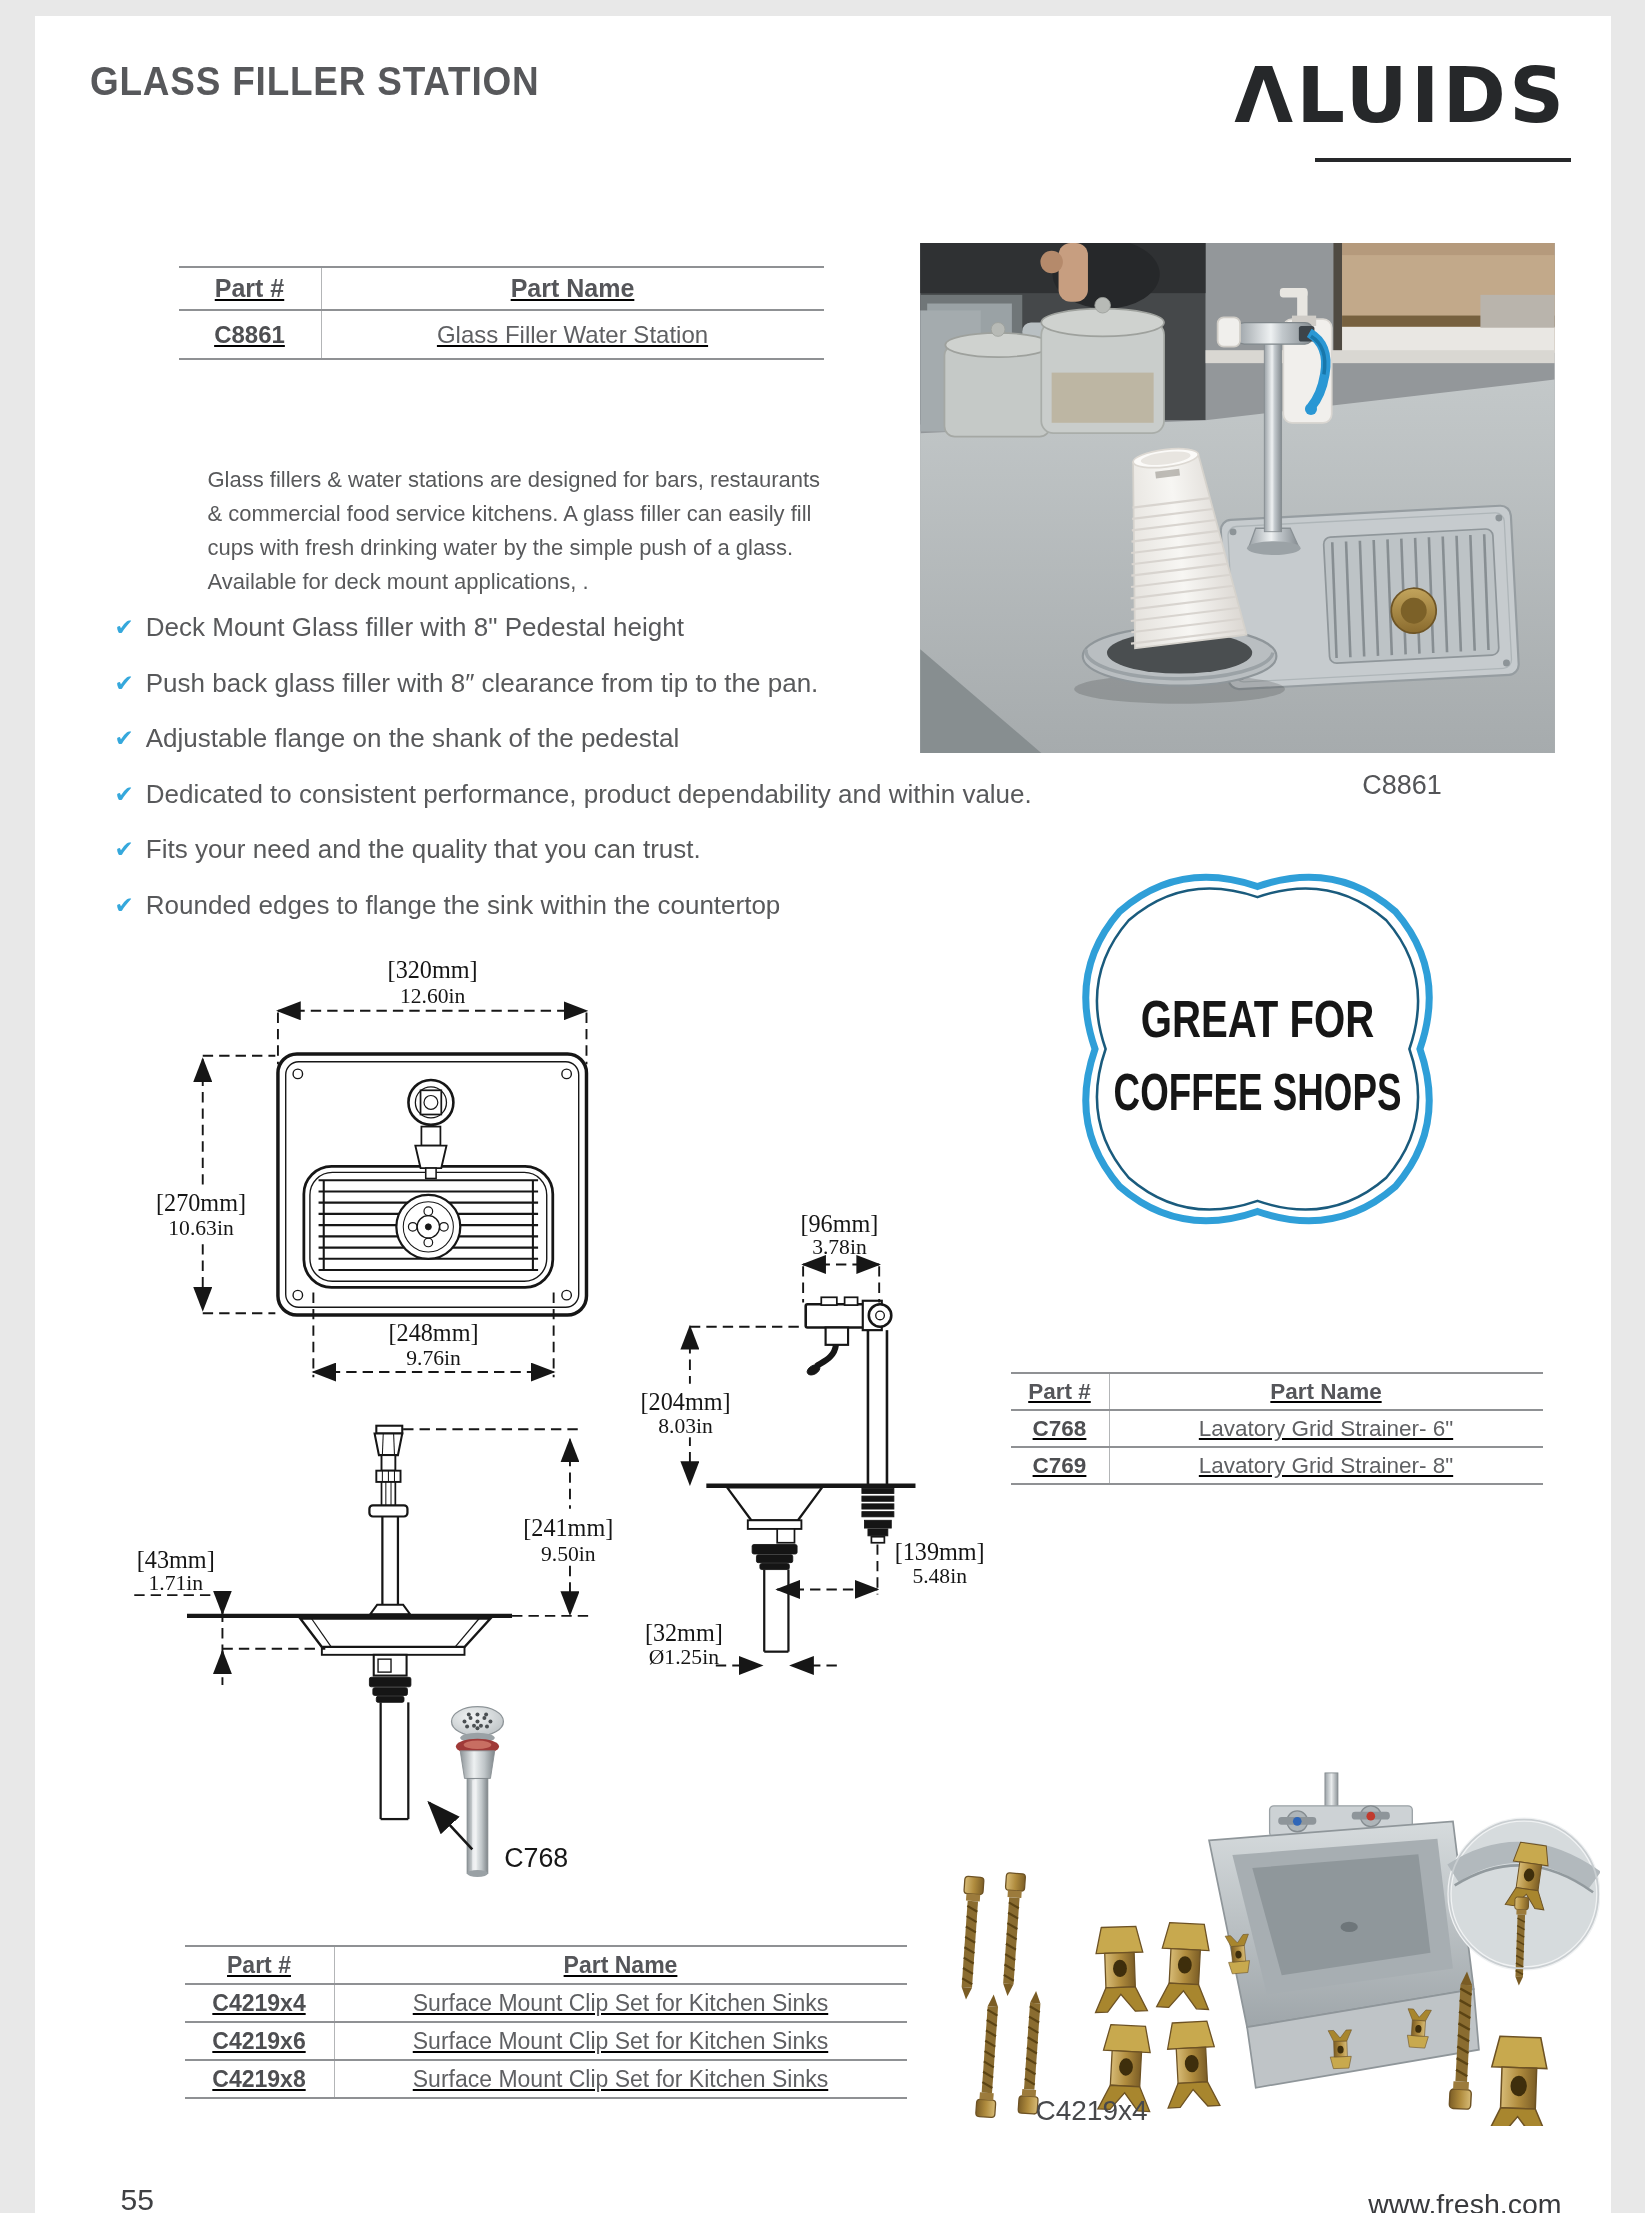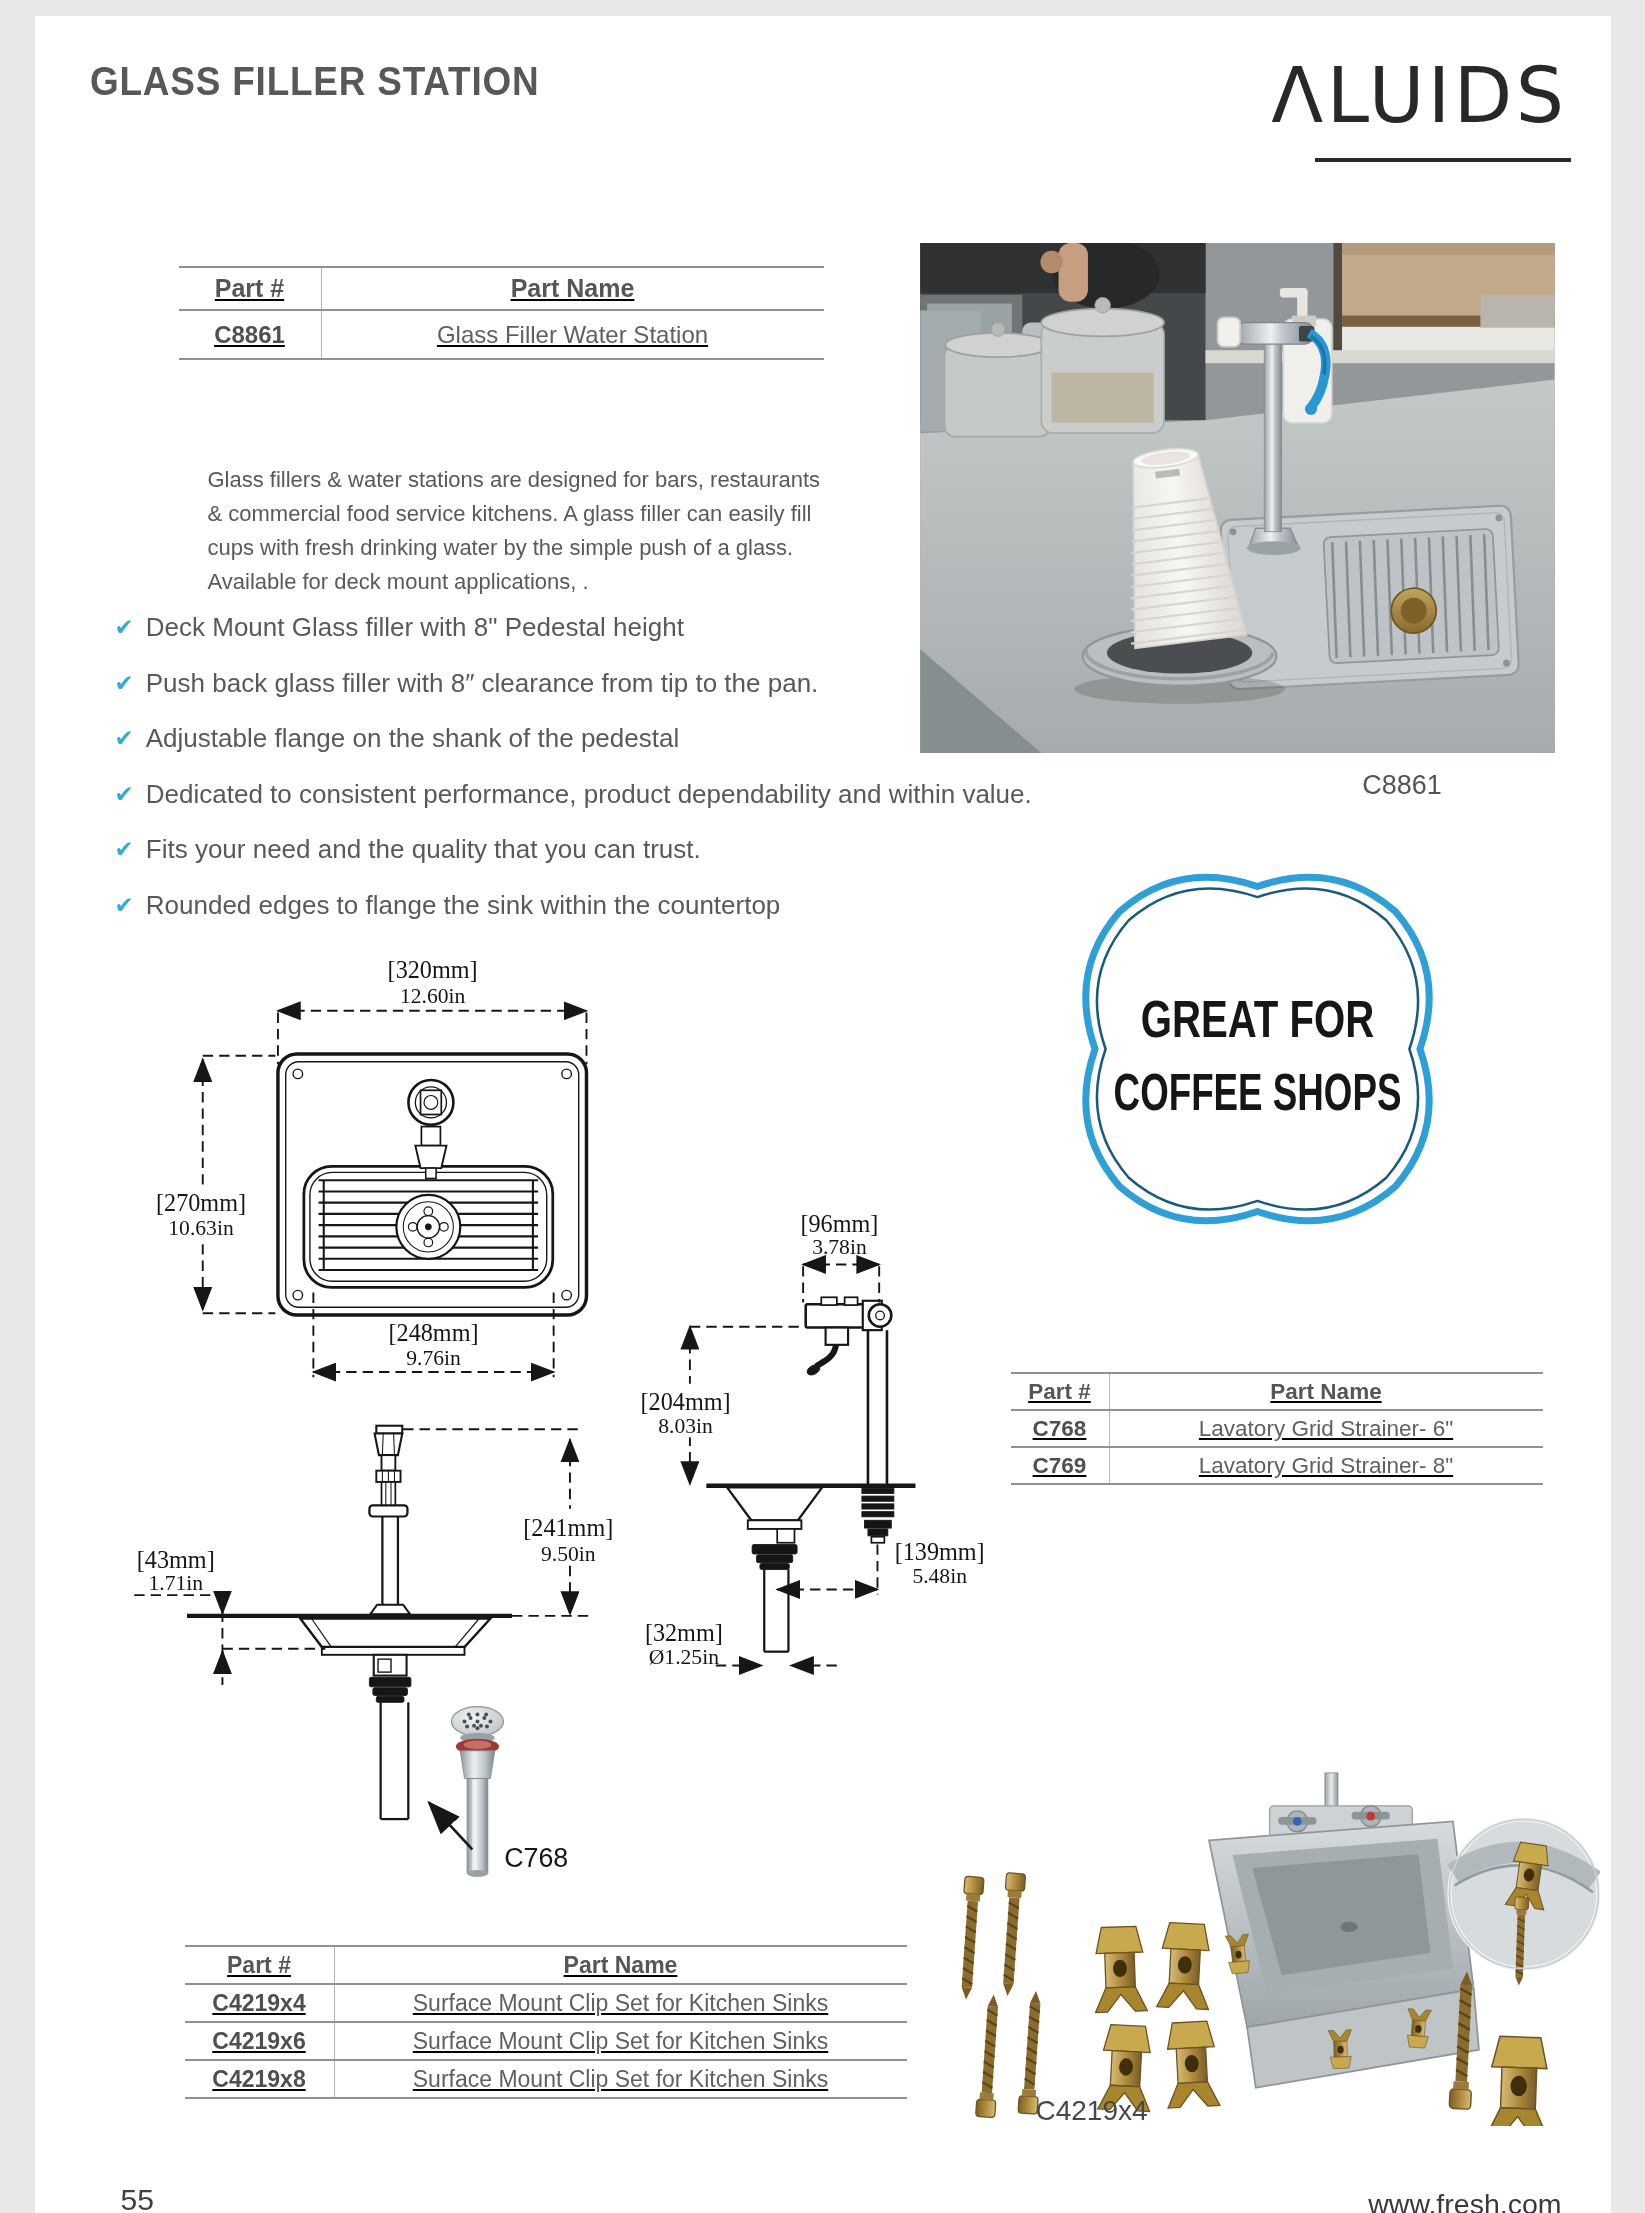--- a/index.html
+++ b/index.html
@@ -10,21 +10,21 @@
   
   .page-title{
     position:absolute;left:55px;top:42px;margin:0;
     font-size:41px;font-weight:bold;color:#57585b;letter-spacing:0.9px;
     transform:scaleX(0.9);transform-origin:left center;white-space:nowrap;
   }
   .logo{position:absolute;top:35px;right:43px;width:285px;height:130px;}
   .logo-text{
     position:absolute;right:0;top:0;
     font-family:"DejaVu Sans","Liberation Sans",sans-serif;
-    font-weight:400;font-size:76px;color:#26282a;letter-spacing:3.5px;white-space:nowrap;
+    font-weight:700;font-size:76px;color:#26282a;letter-spacing:3.5px;white-space:nowrap;
   }
   .logo-underline{position:absolute;right:-3.5px;top:107px;width:256px;height:3.5px;background:#26282a;}
   
   .tbl{position:absolute;border-top:2.6px solid #8f9194;text-decoration:underline;}
   .tbl .trow{display:grid;grid-template-columns:var(--c1) 1fr;border-bottom:2.6px solid #8f9194;}
   .tbl .cell{display:flex;align-items:center;justify-content:center;color:#5f6063;}
   .tbl .c1{border-right:1.7px solid #b3b5b7;font-weight:bold;color:#4e4f52;}
   .tbl .hd .cell{font-weight:bold;color:#55565a;}
   .tbl1{left:144px;top:250px;width:645px;--c1:143px;font-size:24px;}
   .tbl1 .hd{height:41px;font-size:25px;}

